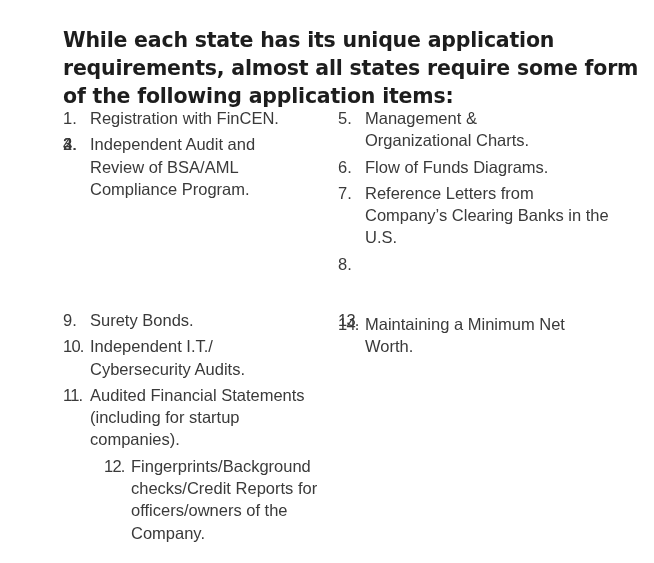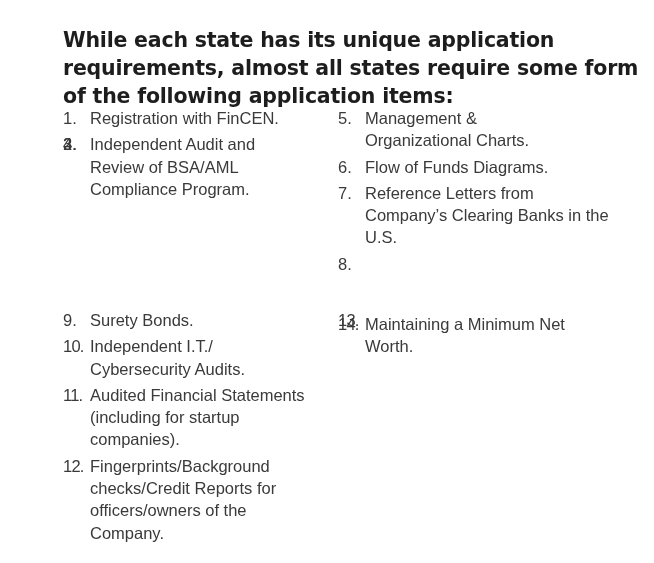--- a/index.html
+++ b/index.html
@@ -31,19 +31,19 @@
   <div class="item" style="width:190px;"><span class="num">5.</span><span>Management &amp; Organizational Charts.</span></div>
   <div class="item"><span class="num">6.</span><span>Flow of Funds Diagrams.</span></div>
   <div class="item" style="width:250px;"><span class="num">7.</span><span>Reference Letters from Company’s Clearing Banks in the U.S.</span></div>
   <div class="item"><span class="num">8.</span></div>
 </div>
 
 <div class="col" style="left:63px; top:309px; width:245px;">
   <div class="item"><span class="num">9.</span><span>Surety Bonds.</span></div>
   <div class="item wide" style="width:178px;"><span class="num">10.</span><span>Independent I.T./ Cybersecurity Audits.</span></div>
   <div class="item wide" style="width:215px;"><span class="num">11.</span><span>Audited Financial Statements (including for startup companies).</span></div>
-  <div class="item wide" style="width:215px;"><span class="num">12.</span><span>Fingerprints/Background checks/Credit Reports for officers/owners of the Company.</span></div>
+  <div class="item wide" style="width:215px;margin-left:41px;"><span class="num">12.</span><span>Fingerprints/Background checks/Credit Reports for officers/owners of the Company.</span></div>
 </div>
 
 <div class="col" style="left:338px; top:309px; width:270px;">
   <div class="item wide" style="width:210px;"><span class="num">13.</span></div>
   <div class="item wide" style="width:235px;"><span class="num">14.</span><span>Maintaining a Minimum Net Worth.</span></div>
 </div>
 
 </body></html>

